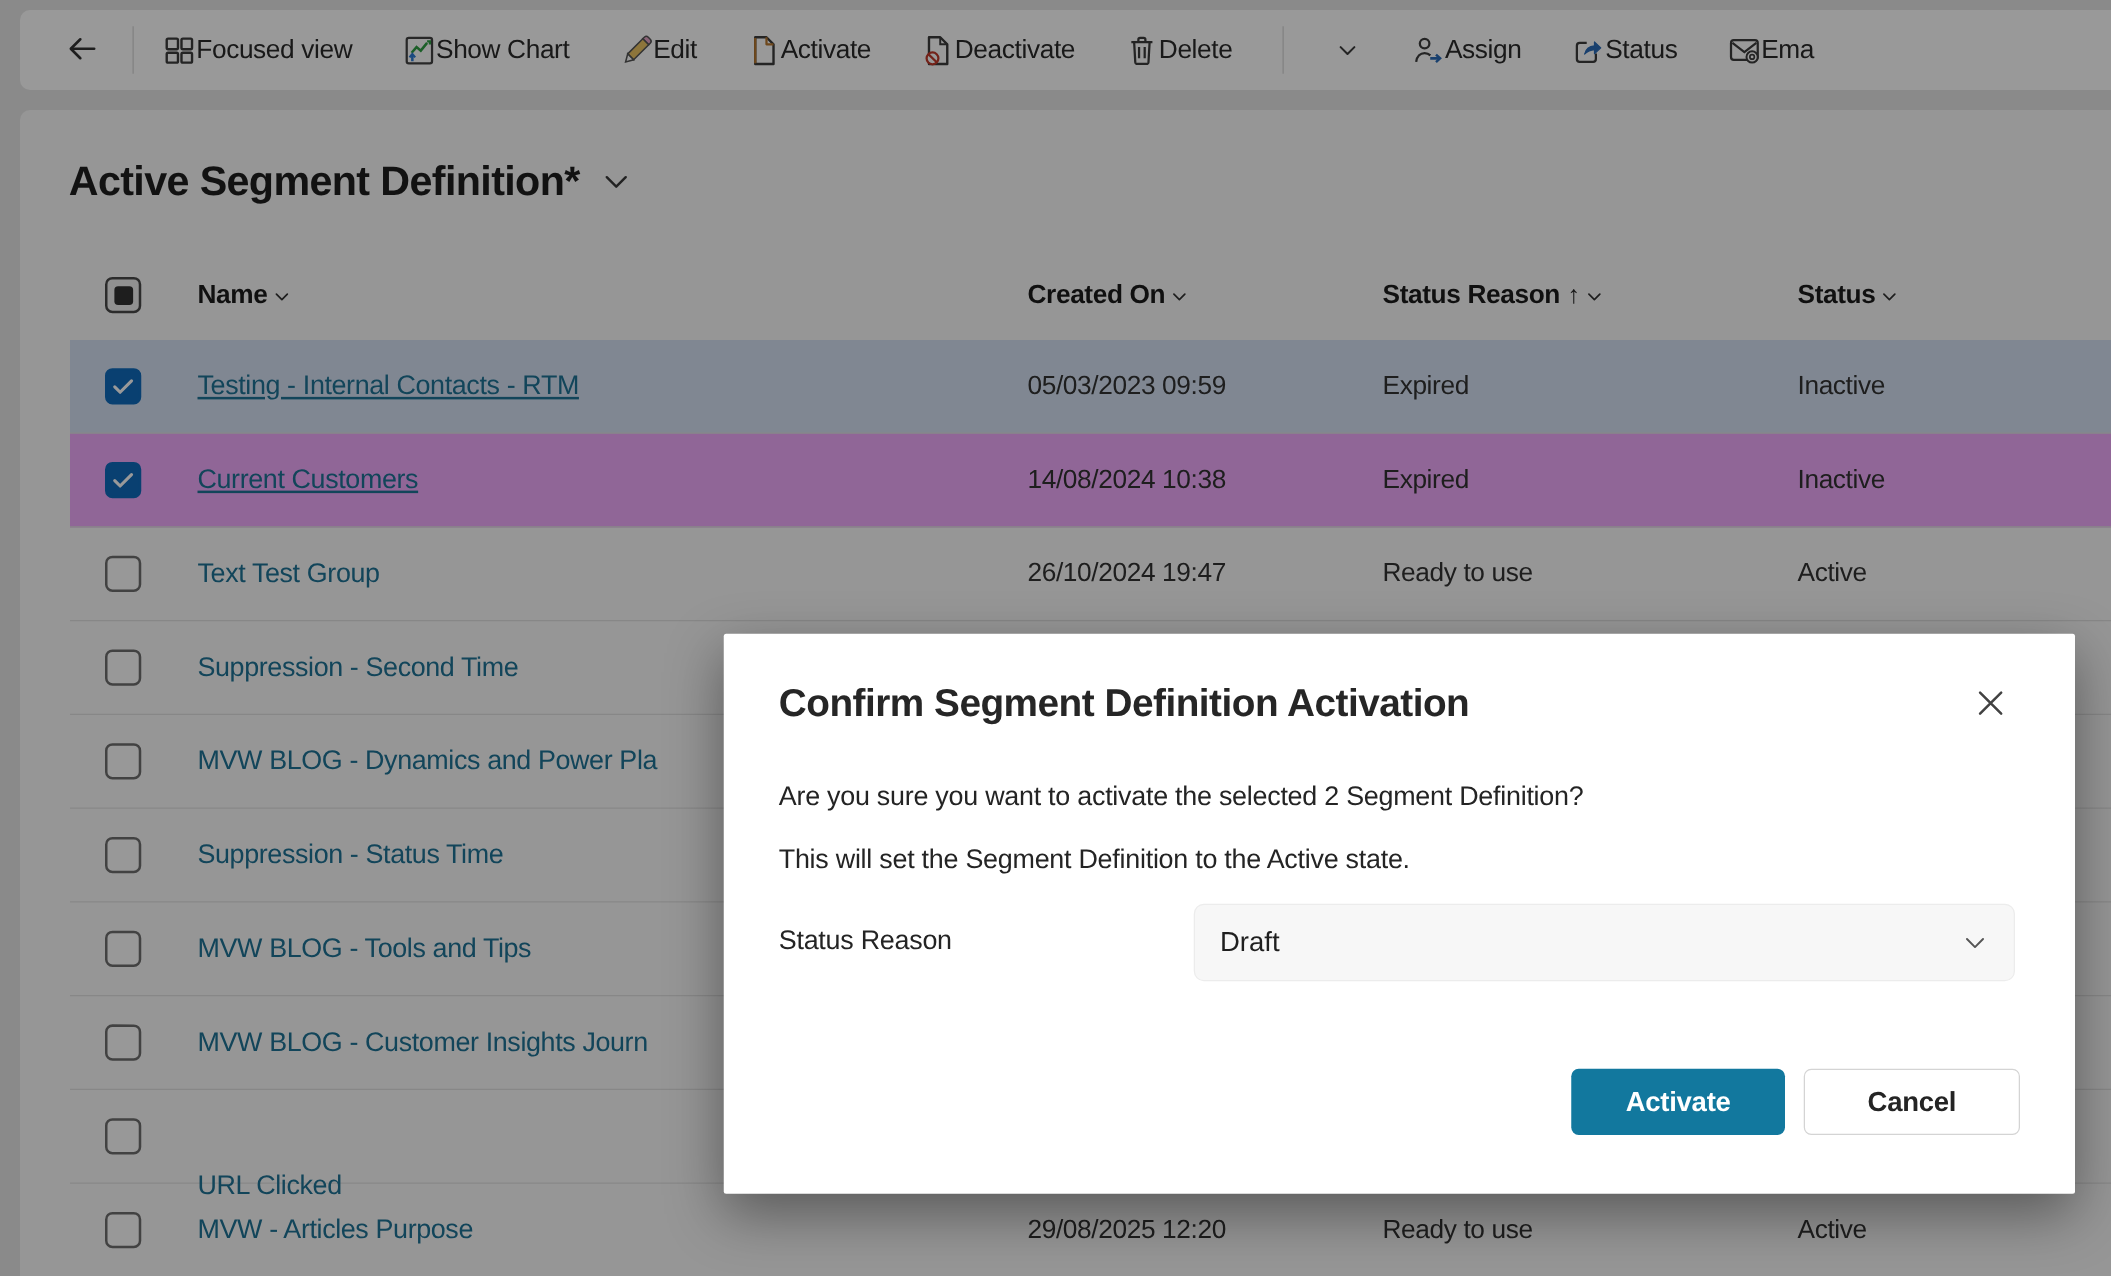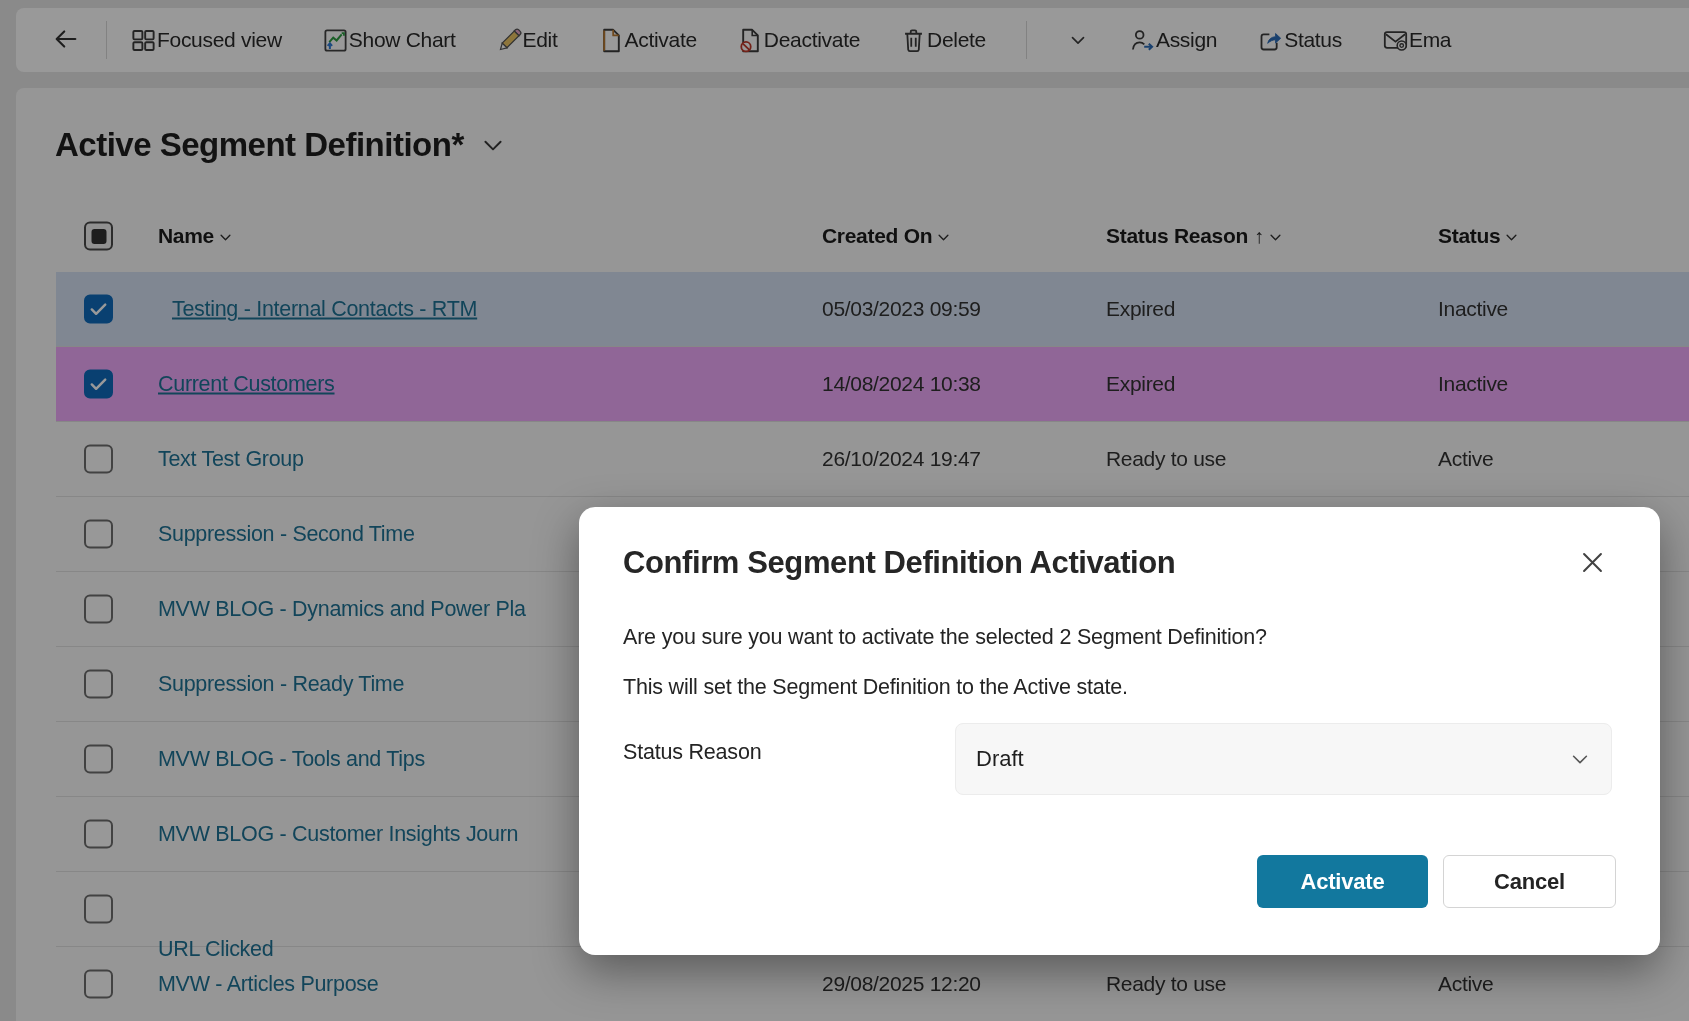--- a/index.html
+++ b/index.html
@@ -48,31 +48,31 @@
   .cb{position:absolute;left:28px;top:50%;transform:translateY(-50%);
     width:29px;height:29px;box-sizing:border-box;border:2px solid #6e6e6e;border-radius:6px;background:#fdfdfd;cursor:pointer;}
   .cb.checked{background:var(--checkbox,#0f6cbd);border-color:var(--checkbox,#0f6cbd);}
   .cb.checked svg{width:23px;height:23px;display:block;margin:1px auto;}
   .cb.indet{border-color:#4a4a4a;background:#f2f2f2;}
   .cb.indet .inner{width:15px;height:15px;background:#333;border-radius:3px;position:absolute;left:50%;top:50%;transform:translate(-50%,-50%);}
   
   .overlay{position:absolute;inset:0;background:rgba(0,0,0,0.40);z-index:50;}
   .dialog{
     position:absolute;left:579px;top:507px;width:1081px;height:448px;z-index:100;
-    background:#fff;border-radius:16px;box-shadow:0 16px 45px rgba(0,0,0,0.40);
+    background:#fff;border-radius:2px;box-shadow:0 16px 45px rgba(0,0,0,0.40);
   }
   .dialog h2{position:absolute;left:44px;top:38px;margin:0;font-size:31px;letter-spacing:-0.4px;color:#262626;font-weight:bold;white-space:nowrap;}
   .dlg-close{position:absolute;left:994px;top:36px;width:38px;height:38px;border:none;background:none;padding:0;cursor:pointer;}
   .dlg-close svg{width:27px;height:27px;display:block;margin:auto;}
   .dlg-line{position:absolute;left:44px;margin:0;font-size:21.5px;color:#242424;letter-spacing:-0.2px;white-space:nowrap;}
   .dlg-line.l1{top:118px;}
   .dlg-line.l2{top:168px;}
   .dlg-label{position:absolute;left:44px;top:233px;font-size:21.5px;color:#242424;letter-spacing:-0.2px;}
   .dropdown{
-    position:absolute;left:376px;top:216px;width:657px;height:72px;box-sizing:border-box;
+    position:absolute;left:376px;top:216px;width:657px;height:62px;box-sizing:border-box;
     background:#f7f7f7;border:1px solid #ececec;border-radius:8px;
     display:flex;align-items:center;padding:0 20px;font-size:22px;color:#1f1f1f;cursor:pointer;
   }
   .dropdown .chev{margin-left:auto;}
   .dropdown .chev svg{width:22px;height:22px;display:block;}
   .dlg-btn{position:absolute;top:348px;height:53px;box-sizing:border-box;border-radius:6px;
     font-family:inherit;font-size:22px;font-weight:bold;letter-spacing:-0.2px;cursor:pointer;}
   .dlg-btn.primary{left:678px;width:171px;background:var(--primary,#12789e);color:#fff;border:none;}
   .dlg-btn.secondary{left:864px;width:173px;background:#fff;color:#242424;border:1px solid #d4d4d4;}
 </style>
@@ -244,21 +244,21 @@
           </span>
         </div>
       </div>
     <div class="grid-rows" id="grid-rows">
         <div class="row selected" style="background: rgb(214, 226, 244);">
           <div class="cb checked">
             <svg viewBox="0 0 24 24" fill="none" stroke="#fff" stroke-width="2.6" stroke-linecap="round" stroke-linejoin="round">
               <path d="M5 12.5l4.5 4.5L19 7.5"></path>
             </svg>
           </div>
-          <div class="cell name" style="left: 116px;"><a href="#">Testing - Internal Contacts - RTM</a></div>
+          <div class="cell name" style="left: 102px;"><a href="#">Testing - Internal Contacts - RTM</a></div>
           <div class="cell" style="left: 766px;">05/03/2023 09:59</div>
           <div class="cell" style="left: 1050px;">Expired</div>
           <div class="cell" style="left: 1382px;">Inactive</div>
         </div>
         <div class="row selected" style="background: #f0abfc;">
           <div class="cb checked">
             <svg viewBox="0 0 24 24" fill="none" stroke="#fff" stroke-width="2.6" stroke-linecap="round" stroke-linejoin="round">
               <path d="M5 12.5l4.5 4.5L19 7.5"></path>
             </svg>
           </div>
@@ -277,21 +277,21 @@
         <div class="row">
           <div class="cb"></div>
           <div class="cell name" style="left: 102px;"><a href="#">Suppression - Second Time</a></div>
         </div>
         <div class="row">
           <div class="cb"></div>
           <div class="cell name" style="left: 102px;"><a href="#">MVW BLOG - Dynamics and Power Pla</a></div>
         </div>
         <div class="row">
           <div class="cb"></div>
-          <div class="cell name" style="left: 102px;"><a href="#">Suppression - Ready Time</a></div>
+          <div class="cell name" style="left: 102px;"><a href="#">Suppression - Status Time</a></div>
         </div>
         <div class="row">
           <div class="cb"></div>
           <div class="cell name" style="left: 102px;"><a href="#">MVW BLOG - Tools and Tips</a></div>
         </div>
         <div class="row">
           <div class="cb"></div>
           <div class="cell name" style="left: 102px;"><a href="#">MVW BLOG - Customer Insights Journ</a></div>
         </div>
         <div class="row">

